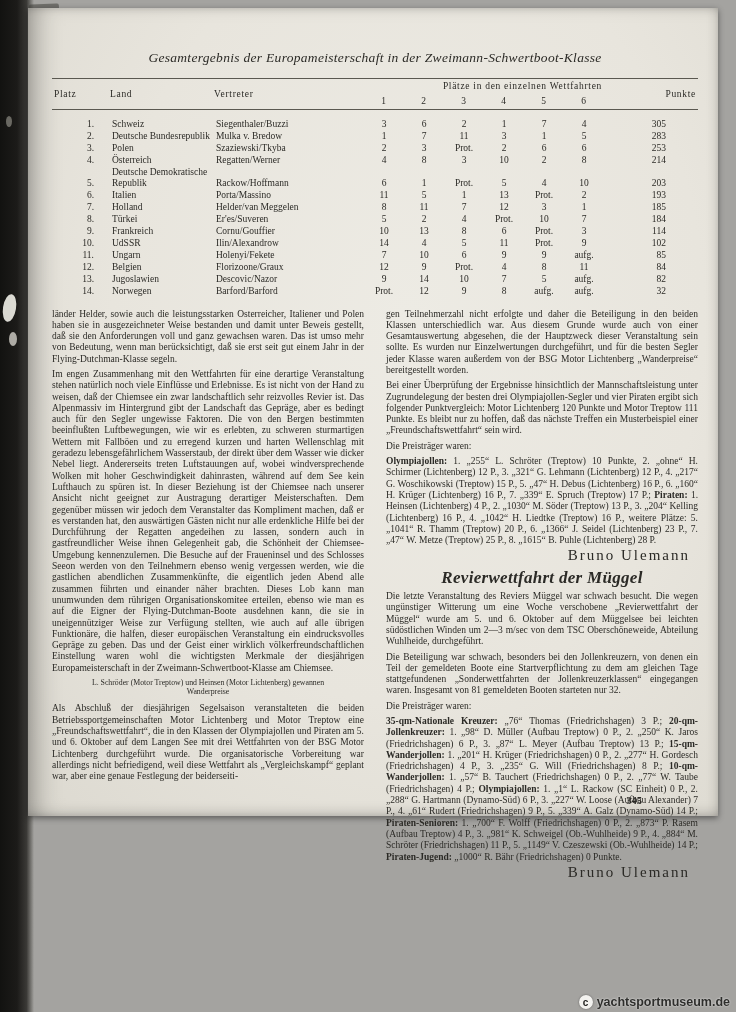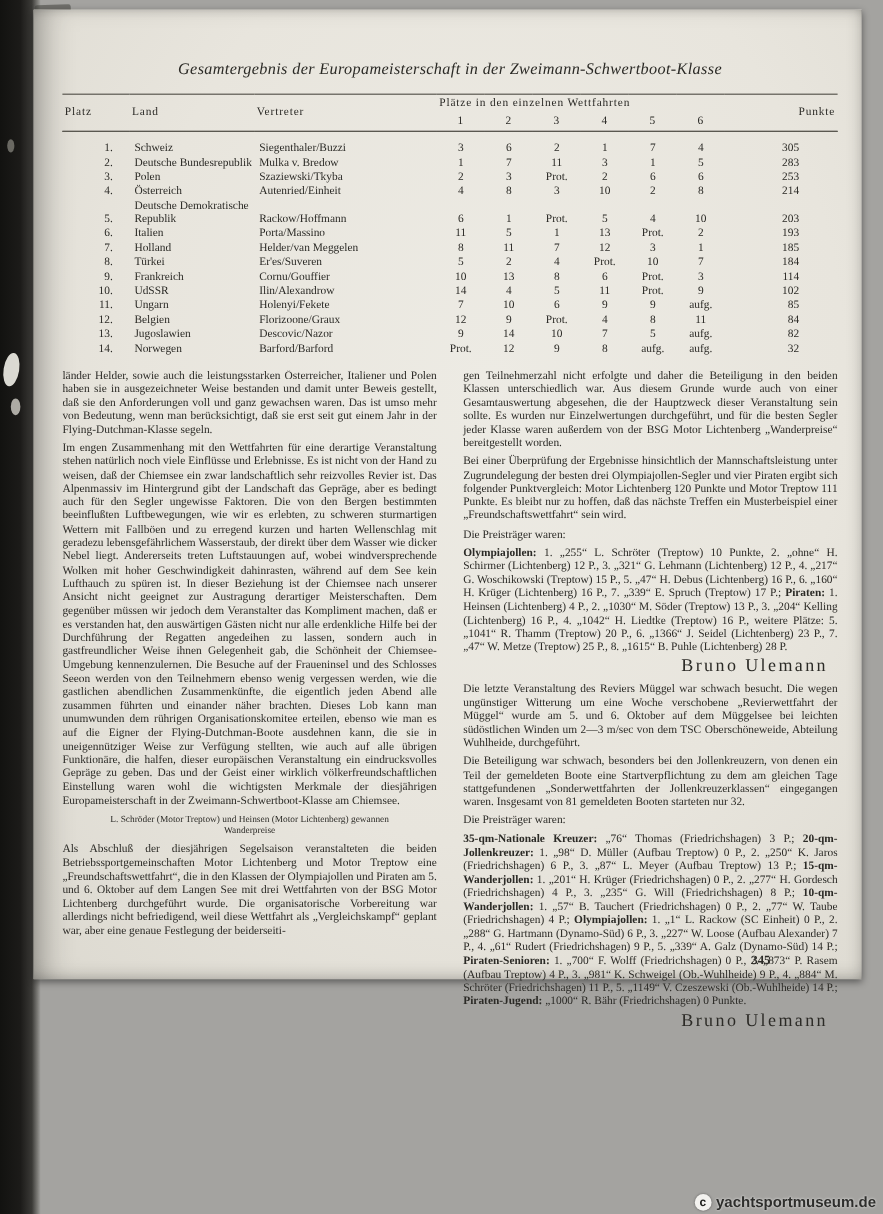--- a/index.html
+++ b/index.html
@@ -36,21 +36,21 @@
     font-size:13.5px;letter-spacing:.3px;margin:0 0 12px;
   }
 
   
   .results{width:100%;border-collapse:collapse;table-layout:fixed;font-size:9.5px;line-height:11px;}
   .results thead{border-top:1px solid #5a5850;border-bottom:1px solid #5a5850;}
   .results th{font-weight:normal;padding:2px 2px;letter-spacing:.7px;font-size:9.5px;}
   .h-platz{text-align:left;padding-left:14px;margin-left:27px;}
   .h-land{text-align:left;padding-left:4px;}
   .h-vertreter{text-align:left;padding-left:4px;}
-  .h-races{text-align:left;letter-spacing:.4px;}
+  .h-races{text-align:right;letter-spacing:.4px;}
   .race-num{text-align:center;letter-spacing:0;}
   .h-punkte{text-align:right;padding-right:28px;}
   .results td{padding:.5px 2px;vertical-align:bottom;}
   .results tbody tr:first-child td{padding-top:9px;}
   td.platz{text-align:right;padding-right:14px;}
   td.land{padding-left:4px;}
   td.vertreter{padding-left:4px;}
   td.race{text-align:center;}
   td.punkte{text-align:right;padding-right:32px;}
 
@@ -163,21 +163,21 @@
           <td class="race">3</td>
           <td class="race">Prot.</td>
           <td class="race">2</td>
           <td class="race">6</td>
           <td class="race">6</td>
           <td class="punkte">253</td>
         </tr>
         <tr>
           <td class="platz">4.</td>
           <td class="land">Österreich</td>
-          <td class="vertreter">Autenried/Einheit</td>
+          <td class="vertreter">Regatten/Werner</td>
           <td class="race">4</td>
           <td class="race">8</td>
           <td class="race">3</td>
           <td class="race">10</td>
           <td class="race">2</td>
           <td class="race">8</td>
           <td class="punkte">214</td>
         </tr>
         <tr>
           <td class="platz">5.</td>
@@ -310,20 +310,21 @@
       <div class="article-subheading">L. Schröder (Motor Treptow) und Heinsen (Motor Lichtenberg) gewannen Wanderpreise</div>
       <p>Als Abschluß der diesjährigen Segelsaison veranstalteten die beiden Betriebssportgemeinschaften Motor Lichtenberg und Motor Treptow eine „Freundschaftswettfahrt“, die in den Klassen der Olympiajollen und Piraten am 5. und 6. Oktober auf dem Langen See mit drei Wettfahrten von der BSG Motor Lichtenberg durchgeführt wurde. Die organisatorische Vorbereitung war allerdings nicht befriedigend, weil diese Wettfahrt als „Vergleichskampf“ geplant war, aber eine genaue Festlegung der beiderseiti-</p>
     </div>
 
     <div class="col">
       <p>gen Teilnehmerzahl nicht erfolgte und daher die Beteiligung in den beiden Klassen unterschiedlich war. Aus diesem Grunde wurde auch von einer Gesamtauswertung abgesehen, die der Hauptzweck dieser Veranstaltung sein sollte. Es wurden nur Einzelwertungen durchgeführt, und für die besten Segler jeder Klasse waren außerdem von der BSG Motor Lichtenberg „Wanderpreise“ bereitgestellt worden.</p>
       <p>Bei einer Überprüfung der Ergebnisse hinsichtlich der Mannschaftsleistung unter Zugrundelegung der besten drei Olympiajollen-Segler und vier Piraten ergibt sich folgender Punktvergleich: Motor Lichtenberg 120 Punkte und Motor Treptow 111 Punkte. Es bleibt nur zu hoffen, daß das nächste Treffen ein Musterbeispiel einer „Freundschaftswettfahrt“ sein wird.</p>
       <p class="prize-intro">Die Preisträger waren:</p>
       <p class="prize-para"><span class="seg-bold">Olympiajollen: </span><span class="seg">1. „255“ L. Schröter (Treptow) 10 Punkte, 2. „ohne“ H. Schirmer (Lichtenberg) 12 P., 3. „321“ G. Lehmann (Lichtenberg) 12 P., 4. „217“ G. Woschikowski (Treptow) 15 P., 5. „47“ H. Debus (Lichtenberg) 16 P., 6. „160“ H. Krüger (Lichtenberg) 16 P., 7. „339“ E. Spruch (Treptow) 17 P.; </span><span class="seg-bold">Piraten: </span><span class="seg">1. Heinsen (Lichtenberg) 4 P., 2. „1030“ M. Söder (Treptow) 13 P., 3. „204“ Kelling (Lichtenberg) 16 P., 4. „1042“ H. Liedtke (Treptow) 16 P., weitere Plätze: 5. „1041“ R. Thamm (Treptow) 20 P., 6. „1366“ J. Seidel (Lichtenberg) 23 P., 7. „47“ W. Metze (Treptow) 25 P., 8. „1615“ B. Puhle (Lichtenberg) 28 P.</span></p>
       <div class="signature">Bruno Ulemann</div>
+      <h2 class="article2-heading">Revierwettfahrt der Müggel</h2>
       <p>Die letzte Veranstaltung des Reviers Müggel war schwach besucht. Die wegen ungünstiger Witterung um eine Woche verschobene „Revierwettfahrt der Müggel“ wurde am 5. und 6. Oktober auf dem Müggelsee bei leichten südöstlichen Winden um 2—3 m/sec von dem TSC Oberschöneweide, Abteilung Wuhlheide, durchgeführt.</p>
       <p>Die Beteiligung war schwach, besonders bei den Jollenkreuzern, von denen ein Teil der gemeldeten Boote eine Startverpflichtung zu dem am gleichen Tage stattgefundenen „Sonderwettfahrten der Jollenkreuzerklassen“ eingegangen waren. Insgesamt von 81 gemeldeten Booten starteten nur 32.</p>
       <p class="prize-intro">Die Preisträger waren:</p>
       <p class="prize-para"><span class="seg-bold">35-qm-Nationale Kreuzer: </span><span class="seg">„76“ Thomas (Friedrichshagen) 3 P.; </span><span class="seg-bold">20-qm-Jollenkreuzer: </span><span class="seg">1. „98“ D. Müller (Aufbau Treptow) 0 P., 2. „250“ K. Jaros (Friedrichshagen) 6 P., 3. „87“ L. Meyer (Aufbau Treptow) 13 P.; </span><span class="seg-bold">15-qm-Wanderjollen: </span><span class="seg">1. „201“ H. Krüger (Friedrichshagen) 0 P., 2. „277“ H. Gordesch (Friedrichshagen) 4 P., 3. „235“ G. Will (Friedrichshagen) 8 P.; </span><span class="seg-bold">10-qm-Wanderjollen: </span><span class="seg">1. „57“ B. Tauchert (Friedrichshagen) 0 P., 2. „77“ W. Taube (Friedrichshagen) 4 P.; </span><span class="seg-bold">Olympiajollen: </span><span class="seg">1. „1“ L. Rackow (SC Einheit) 0 P., 2. „288“ G. Hartmann (Dynamo-Süd) 6 P., 3. „227“ W. Loose (Aufbau Alexander) 7 P., 4. „61“ Rudert (Friedrichshagen) 9 P., 5. „339“ A. Galz (Dynamo-Süd) 14 P.; </span><span class="seg-bold">Piraten-Senioren: </span><span class="seg">1. „700“ F. Wolff (Friedrichshagen) 0 P., 2. „873“ P. Rasem (Aufbau Treptow) 4 P., 3. „981“ K. Schweigel (Ob.-Wuhlheide) 9 P., 4. „884“ M. Schröter (Friedrichshagen) 11 P., 5. „1149“ V. Czeszewski (Ob.-Wuhlheide) 14 P.; </span><span class="seg-bold">Piraten-Jugend: </span><span class="seg">„1000“ R. Bähr (Friedrichshagen) 0 Punkte.</span></p>
       <div class="signature">Bruno Ulemann</div>
     </div>
 
   </div>
 
   <div class="page-number">345</div>

